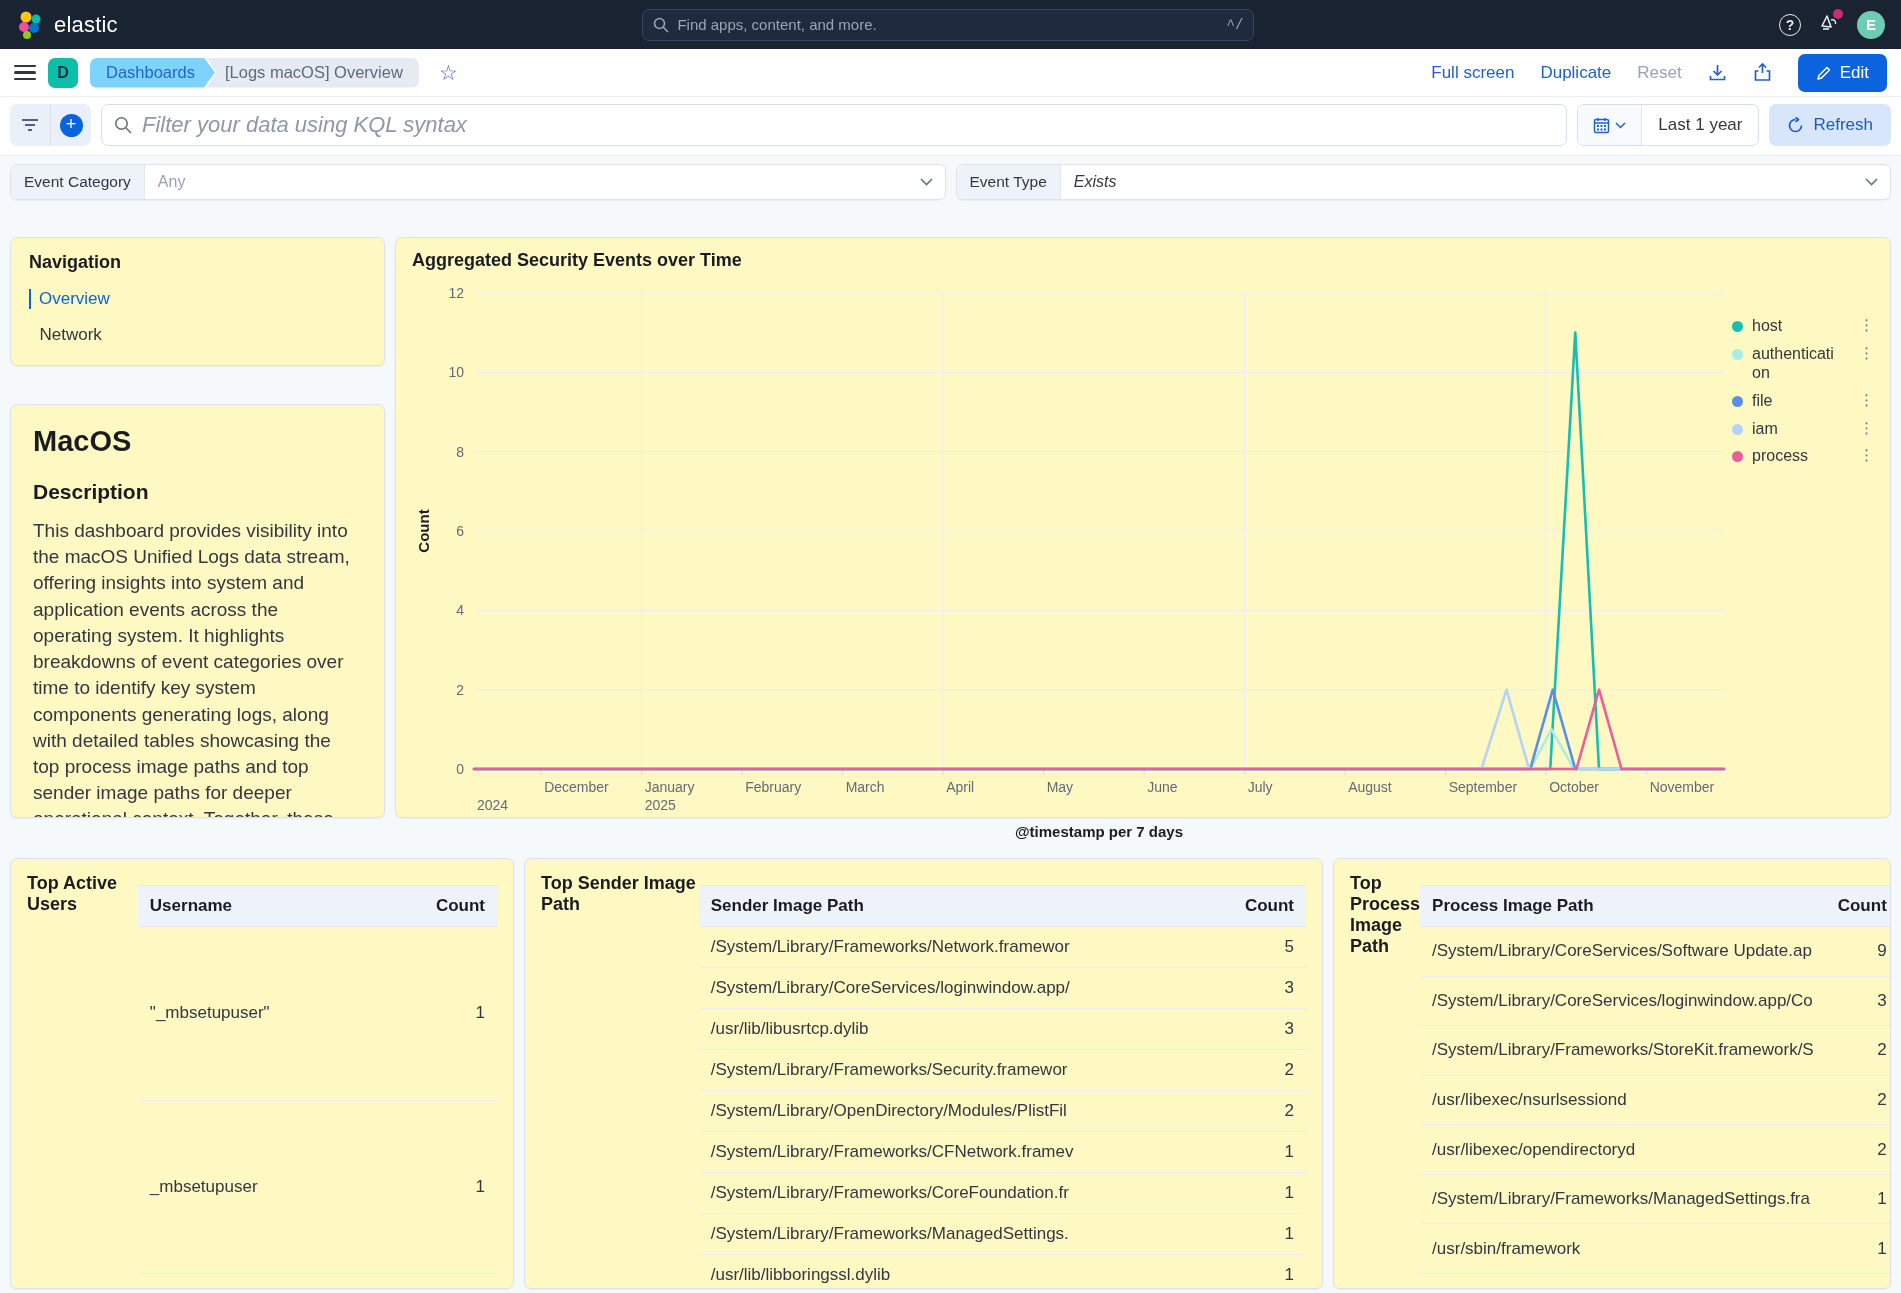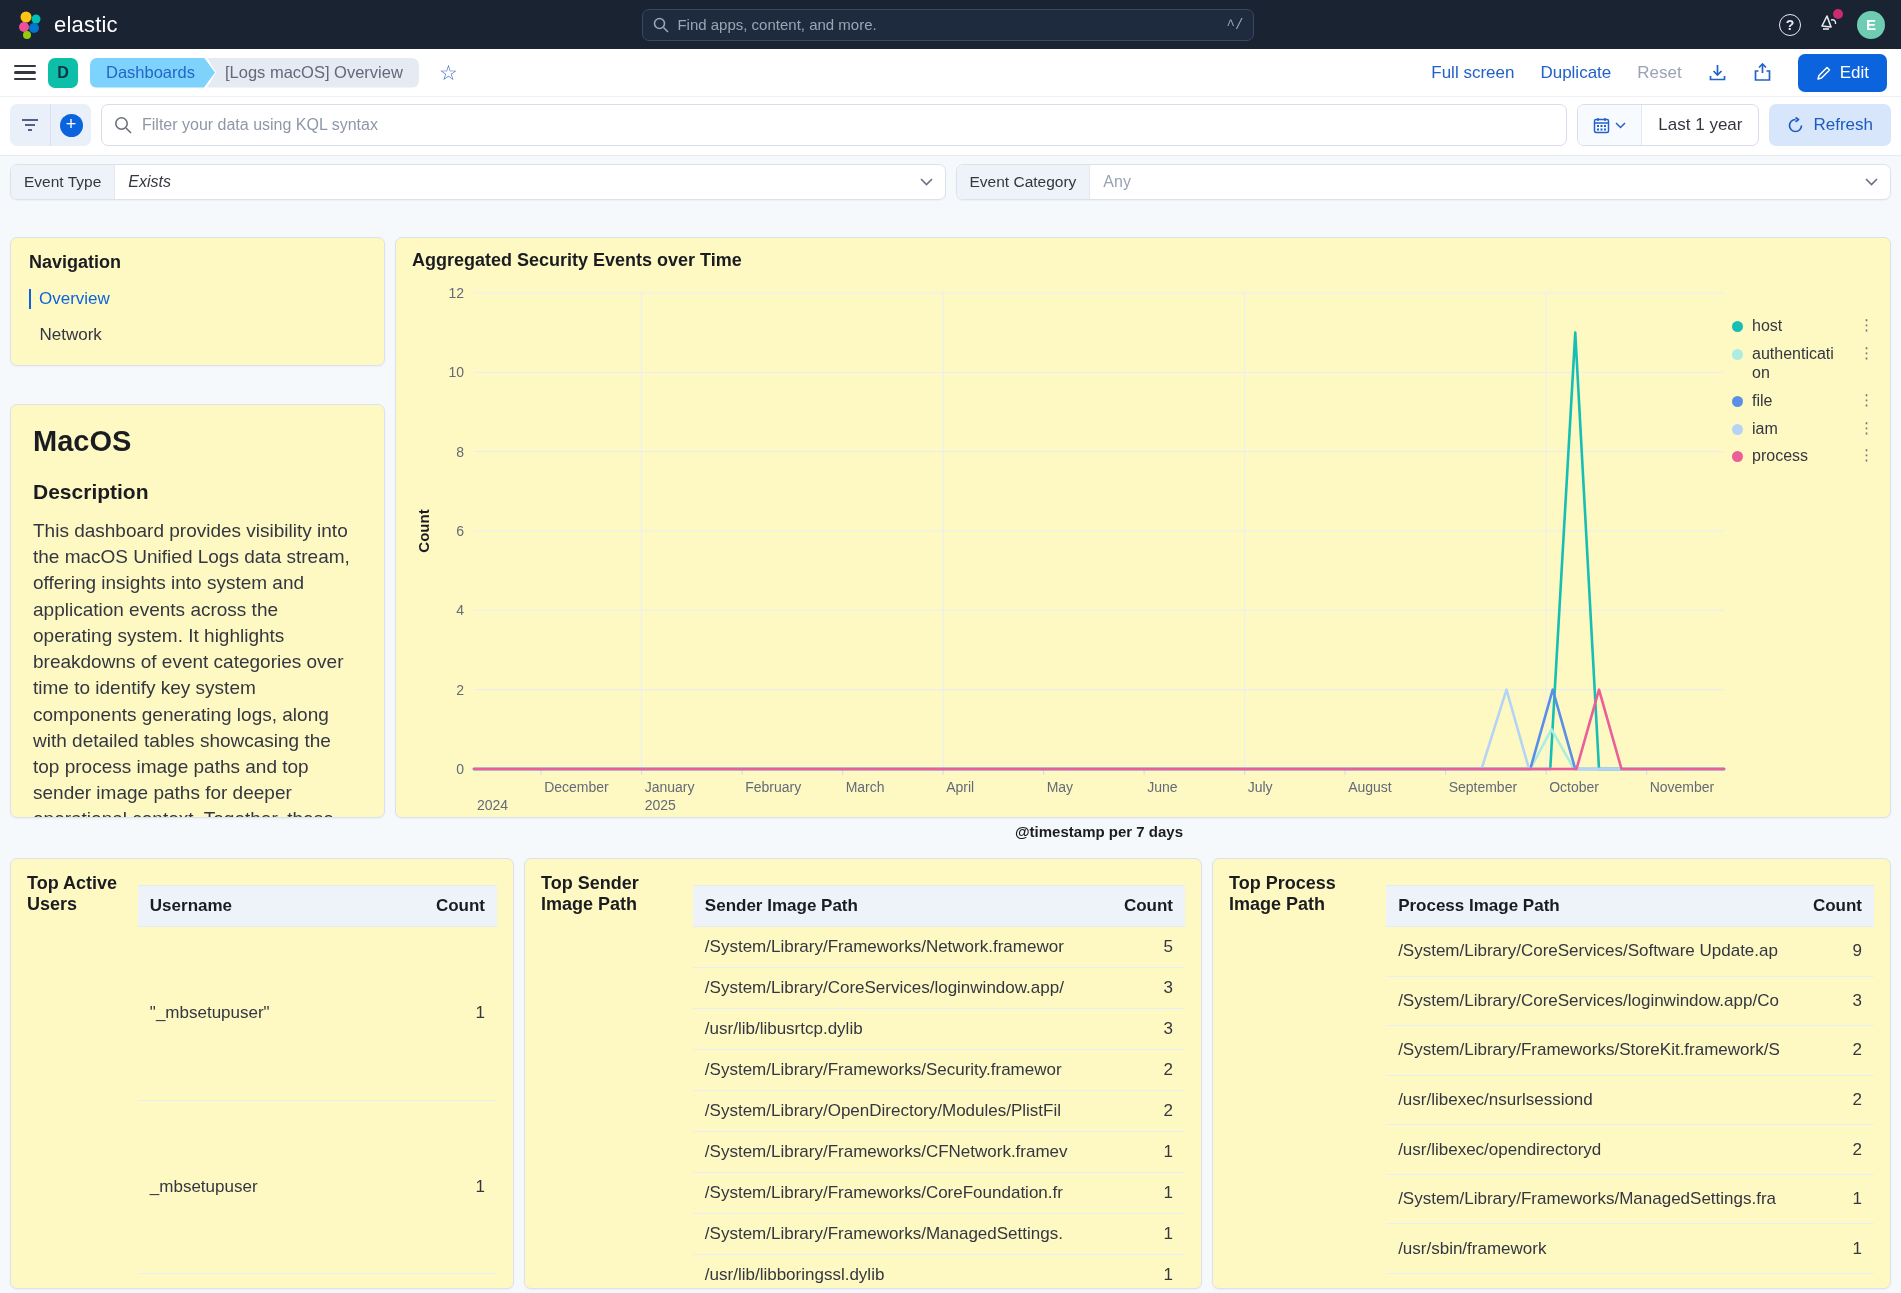--- a/index.html
+++ b/index.html
@@ -45,21 +45,21 @@
 
   
   .filter-row { background:#fff; padding:7px 10px 9px; display:flex; gap:10px; align-items:center; border-bottom:1px solid #E7ECF3; }
   .filter-group { display:flex; background:#EAF0F9; border-radius:7px; height:42px; align-items:center; }
   .filter-group .cell { width:40px; height:100%; display:flex; align-items:center; justify-content:center; cursor:pointer; }
   .filter-group .divider { width:1px; height:100%; background:#D9E1EC; }
   .plus-circle { width:23px; height:23px; background:#0B64DD; border-radius:50%; color:#fff; font-size:18px;
     display:flex; align-items:center; justify-content:center; line-height:0; padding-bottom:2px; }
   .kql-input { flex:1; height:42px; background:#fff; border:1px solid #D7DEE9; border-radius:7px; display:flex;
     align-items:center; padding:0 12px; gap:10px; }
-  .kql-input .ph { color:#8E97A8; font-size:16px; }
+  .kql-input .ph { color:#8E97A8; font-size:22px;font-style:italic; }
   .datepicker { display:flex; height:42px; border:1px solid #D7DEE9; border-radius:7px; background:#fff; overflow:hidden; }
   .datepicker .cal { width:64px; display:flex; align-items:center; justify-content:center; gap:5px; border-right:1px solid #E2E8F1;
     background:#F7FAFE; cursor:pointer; color:#2261C9; }
   .datepicker .range { display:flex; align-items:center; padding:0 16px; font-size:17px; color:#343741; cursor:pointer; }
   .refresh-btn { height:42px; background:#D8E6FB; border-radius:7px; color:#1D5BBF; font-size:17px; font-weight:500;
     display:flex; align-items:center; gap:9px; padding:0 18px; cursor:pointer; }
 
   
   .controls-row { display:flex; gap:10px; padding:8px 10px 0; }
   .control { flex:1; height:36px; background:#fff; border:1px solid #DCE2EC; border-radius:7px; display:flex; align-items:center; overflow:hidden; box-shadow:0 1px 1px rgba(31,40,60,.04); }
@@ -88,21 +88,21 @@
   .chart-area { flex:1; display:flex; margin-top:6px; }
   .legend { width:142px; padding-top:40px; display:flex; flex-direction:column; gap:9px; }
   .legend-item { display:flex; align-items:flex-start; gap:9px; cursor:pointer; }
   .legend-dot { width:11px; height:11px; border-radius:50%; margin-top:4px; flex:none; }
   .legend-label { font-size:16px; color:#343741; width:86px; overflow-wrap:break-word; hyphens:auto; line-height:1.18; }
   .legend-menu { margin-left:auto; color:#69707D; font-size:15px; line-height:1; cursor:pointer; letter-spacing:0; }
 
   
   .row2 { display:flex; gap:10px; height:459px; }
   .table-panel { padding:14px 16px; display:flex; flex-direction:row; overflow:hidden; }
-  .t-users { width:504px; } .t-sender { width:678px; } .t-process { flex:1; }
+  .t-users { width:504px; } .t-sender { width:799px; } .t-process { flex:1; }
   table { width:100%; border-collapse:collapse; margin-top:12px; }
   thead th { background:#EEF2F9; font-size:17px; font-weight:bold; color:#1A1C21; text-align:left; padding:10px 12px; border-top:1px solid #E6EBF2; border-bottom:1px solid #E6EBF2; }
   tbody td { font-size:17px; color:#343741; padding:10px 12px; border-bottom:1px solid #EAEEF4; white-space:nowrap; overflow:hidden; }
   th.num, td.num { text-align:right; width:72px; }
 
   svg text { font-family:"Liberation Sans", sans-serif; }
 </style>
 </head>
 <body>
 
@@ -227,29 +227,29 @@
     <svg width="17" height="17" viewBox="0 0 17 17">
       <path d="M14.5 8.5 A6 6 0 1 1 8.5 2.5" fill="none" stroke="#1D5BBF" stroke-width="1.7"></path>
       <path d="M8.5 0.5 L11.5 2.5 L8.5 4.8" fill="none" stroke="#1D5BBF" stroke-width="1.7" stroke-linejoin="round"></path>
     </svg>
     <span>Refresh</span>
   </div>
 </div>
 
 <div class="controls-row">
   <div class="control">
+    <span class="lbl">Event Category</span>
+    <span class="val placeholder">Any</span>
+    <svg class="chev" width="13" height="8" viewBox="0 0 13 8">
+        <path d="M1 1 L6.5 6.5 L12 1" fill="none" stroke="#687183" stroke-width="1.6"></path>
+      </svg>
+  </div>
+  <div class="control">
     <span class="lbl">Event Type</span>
     <span class="val italic">Exists</span>
-    <svg class="chev" width="13" height="8" viewBox="0 0 13 8">
-        <path d="M1 1 L6.5 6.5 L12 1" fill="none" stroke="#687183" stroke-width="1.6"></path>
-      </svg>
-  </div>
-  <div class="control">
-    <span class="lbl">Event Category</span>
-    <span class="val placeholder">Any</span>
     <svg class="chev" width="13" height="8" viewBox="0 0 13 8">
         <path d="M1 1 L6.5 6.5 L12 1" fill="none" stroke="#687183" stroke-width="1.6"></path>
       </svg>
   </div>
 </div>
 
 <div class="content">
   <div class="row1">
     <div class="col-left">
       <div class="panel nav-panel">

